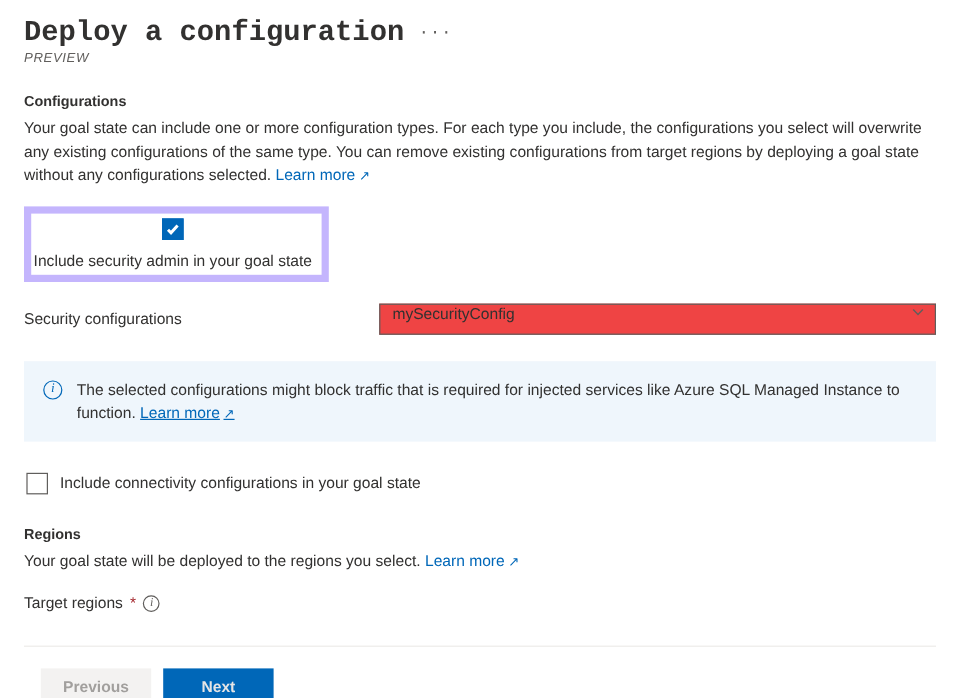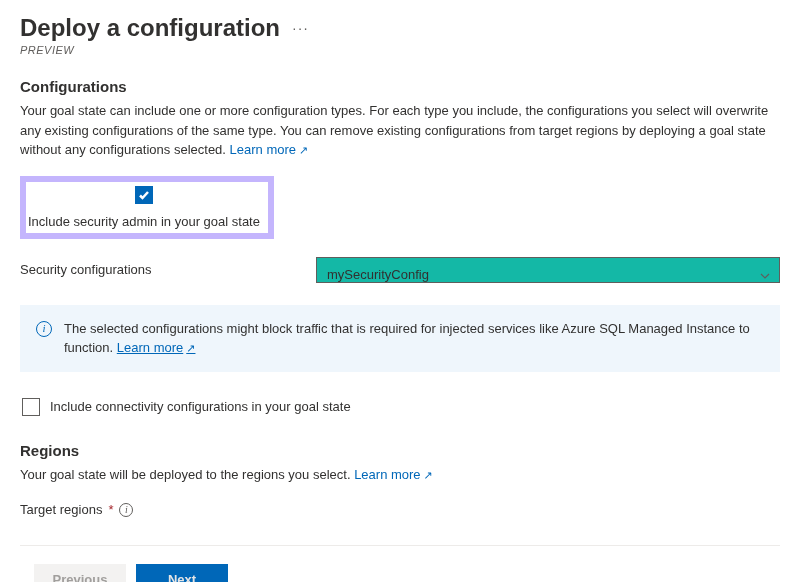--- a/index.html
+++ b/index.html
@@ -4,25 +4,25 @@
   <style>
     * { box-sizing: border-box; margin: 0; padding: 0; }
     body {
       font-family: "Segoe UI", -apple-system, sans-serif;
       font-size: 13px;
       color: #323130;
       background: #fff;
       width: 800px;
       padding: 14px 20px 20px 20px;
     }
-    .header-row { display: flex; align-items: center; gap: 12px; }
+    .header-row { display: flex; align-items: center; gap: 12px; font-family: Liberation Mono, monospace; }
     .title { font-size: 24px; font-weight: 600; color: #323130; }
     .more-icon { color: #605e5c; font-size: 14px; letter-spacing: 1px; }
     .preview { font-size: 11px; color: #605e5c; letter-spacing: 0.5px; margin-top: 2px; font-style: italic; }
-    .section-title { font-size: 15px; font-weight: 600; margin-top: 22px; margin-bottom: 6px; }
+    .section-title { font-size: 12px; font-weight: 600; margin-top: 22px; margin-bottom: 6px; }
     .description { font-size: 13px; color: #323130; line-height: 1.5; }
     .link { color: #0067b8; text-decoration: none; }
     .link-icon { font-size: 11px; margin-left: 3px; }
     .checkbox-row {
       display: inline-flex; align-items: center; gap: 10px;
       margin-top: 16px; padding: 4px 8px 4px 2px;
     }
     .highlight-box { border: 6px solid #c4b5fd; flex-direction: column; }
     .checkbox {
       width: 18px; height: 18px; border: 1px solid #605e5c; background: #fff;
@@ -34,22 +34,22 @@
     .checkbox svg { display: none; width: 12px; height: 12px; stroke: #fff; stroke-width: 2.5; fill: none; }
     .field-row { display: flex; align-items: center; margin-top: 18px; }
     .field-label { width: 296px; font-size: 13px; color: #323130; display: flex; align-items: center; gap: 6px; }
     .required { color: #a4262c; }
     .info-icon {
       width: 14px; height: 14px; border: 1px solid #605e5c; border-radius: 50%;
       display: inline-flex; align-items: center; justify-content: center;
       font-size: 10px; color: #605e5c; font-style: italic; font-family: Georgia, serif;
     }
     .dropdown {
-      flex: 1; height: 26px; border: 1px solid #605e5c; background: #14b8a6;
-      display: flex; align-items: flex-end; justify-content: space-between;
+      flex: 1; height: 26px; border: 1px solid #605e5c; background: #ef4444;
+      display: flex; align-items: flex-start; justify-content: space-between;
       padding: 0 8px 0 10px; cursor: pointer;
     }
     .chevron { width: 12px; height: 12px; }
     .info-banner {
       background: #eff6fc; padding: 14px 16px; margin-top: 22px;
       display: flex; gap: 12px; font-size: 13px; line-height: 1.5;
     }
     .info-banner .info-icon-banner {
       width: 16px; height: 16px; border: 1.5px solid #0067b8; border-radius: 50%;
       display: flex; align-items: center; justify-content: center;

